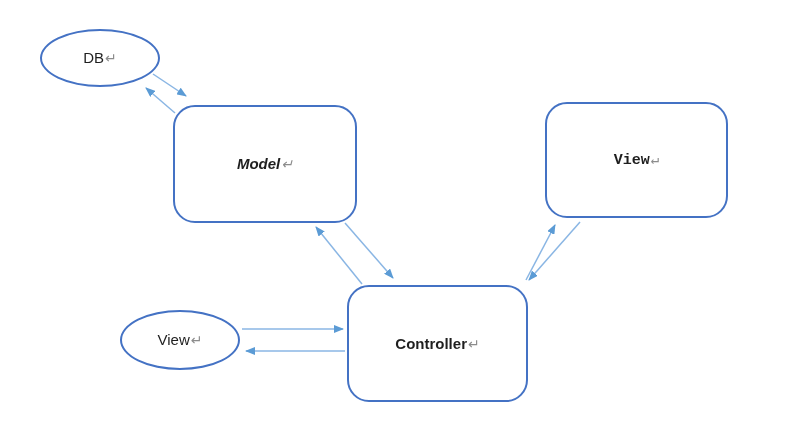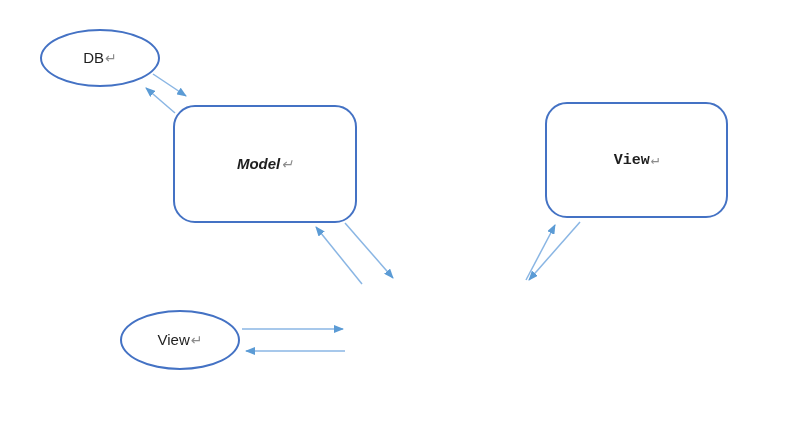--- a/index.html
+++ b/index.html
@@ -77,20 +77,23 @@
   </div>
 
   <div class="node rect" style="left:173px; top:105px; width:184px; height:118px;font-style:italic;">
     <span class="label"><span class="label-text bold">Model</span><span class="return-mark">↵</span></span>
   </div>
 
   <div class="node rect" style="left:545px; top:102px; width:183px; height:116px;font-family:Liberation Mono, monospace;">
     <span class="label"><span class="label-text bold">View</span><span class="return-mark">↵</span></span>
   </div>
 
+  <div class="node rect" style="left:347px; top:285px; width:181px; height:117px;">
+    <span class="label"><span class="label-text bold">Controller</span><span class="return-mark">↵</span></span>
+  </div>
 
   <div class="node ellipse" style="left:120px; top:310px; width:120px; height:60px;">
     <span class="label"><span class="label-text">View</span><span class="return-mark">↵</span></span>
   </div>
 
   <svg class="connector-layer" viewBox="0 0 800 439" xmlns="http://www.w3.org/2000/svg">
     <defs>
       <marker id="arrowhead" markerUnits="userSpaceOnUse" markerWidth="10" markerHeight="8" refX="9" refY="4" orient="auto">
         <path d="M0,0 L10,4 L0,8 Z" class="arrow-head-shape"></path>
       </marker>

